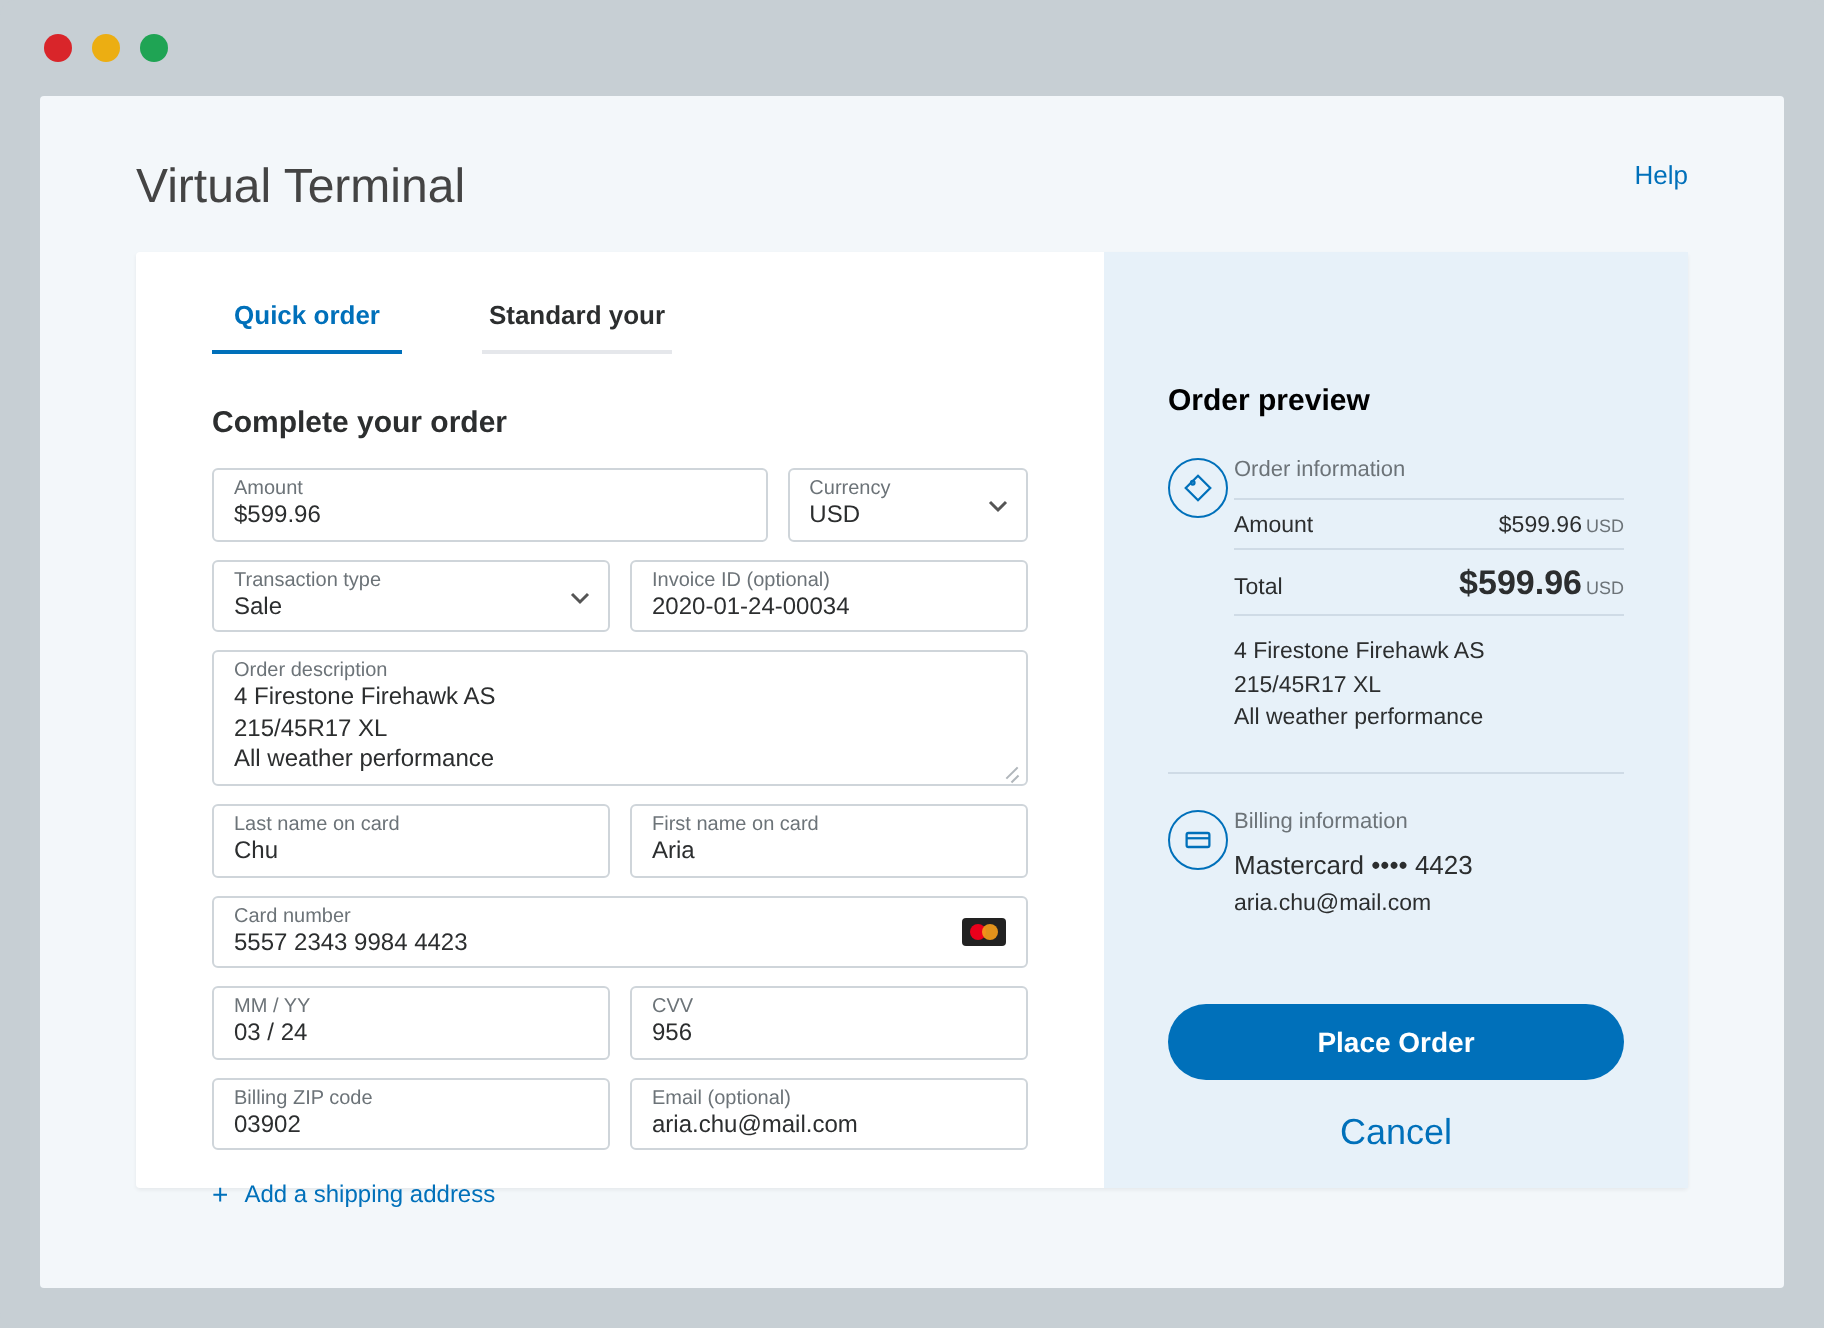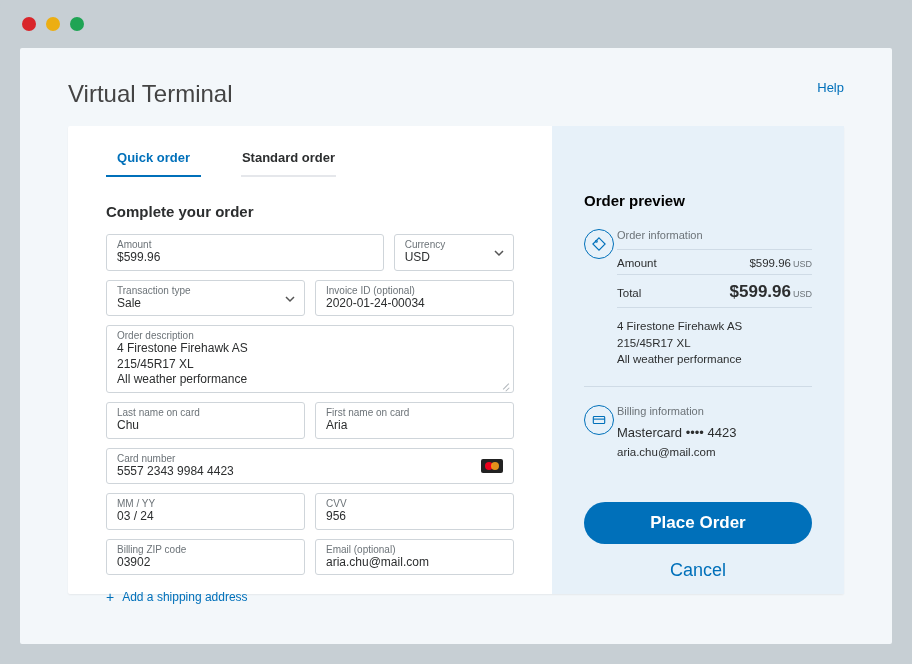--- a/index.html
+++ b/index.html
@@ -177,21 +177,21 @@
   .desc-lines { margin-top:10px; line-height:1.45; font-size:11.5px;}
   .masked { font-size:13px; }
   .email-line { font-size:11.5px; color:#2c2e2f; margin-top:6px;}
   .place-order {
     width: 100%;
     background: #0070ba;
     color: #fff;
     border: none;
     border-radius: 22px;
     padding: 11px 0;
-    font-size: 17px;
+    font-size: 14px;
     font-weight: 600;
     cursor: pointer;
     margin-top: 8px;
   }
   .cancel {
     display:block;
     text-align:center;
     margin-top: 16px;
     color:#0070ba;
     font-size:18px;
@@ -222,21 +222,21 @@
     <div class="page-header">
       <div class="page-title">Virtual Terminal</div>
       <div class="help-link">Help</div>
     </div>
 
     <div class="card">
 
       <div class="left">
         <div class="tabs">
           <div class="tab active">Quick order</div>
-          <div class="tab inactive">Standard order</div>
+          <div class="tab inactive">Standard your</div>
         </div>
 
         <div class="section-title">Complete your order</div>
 
         <div class="row">
           <div class="field" style="flex:2.6">
             <div class="field-label">Amount</div>
             <div class="field-value">$599.96</div>
           </div>
           <div class="field" style="flex:1">

